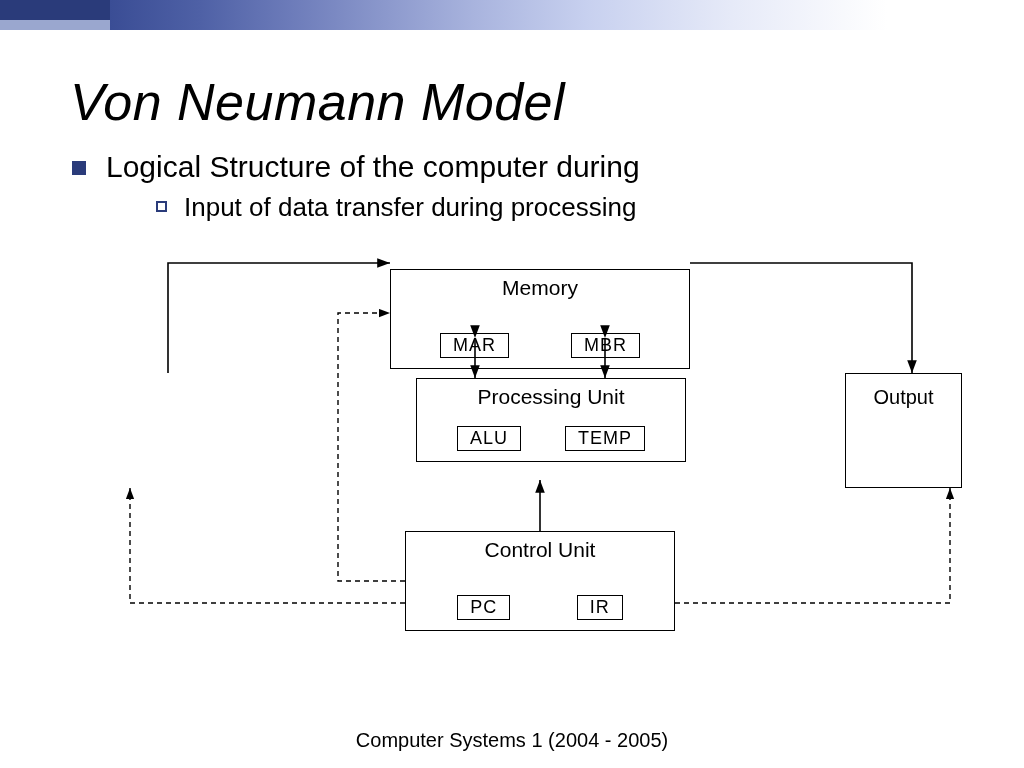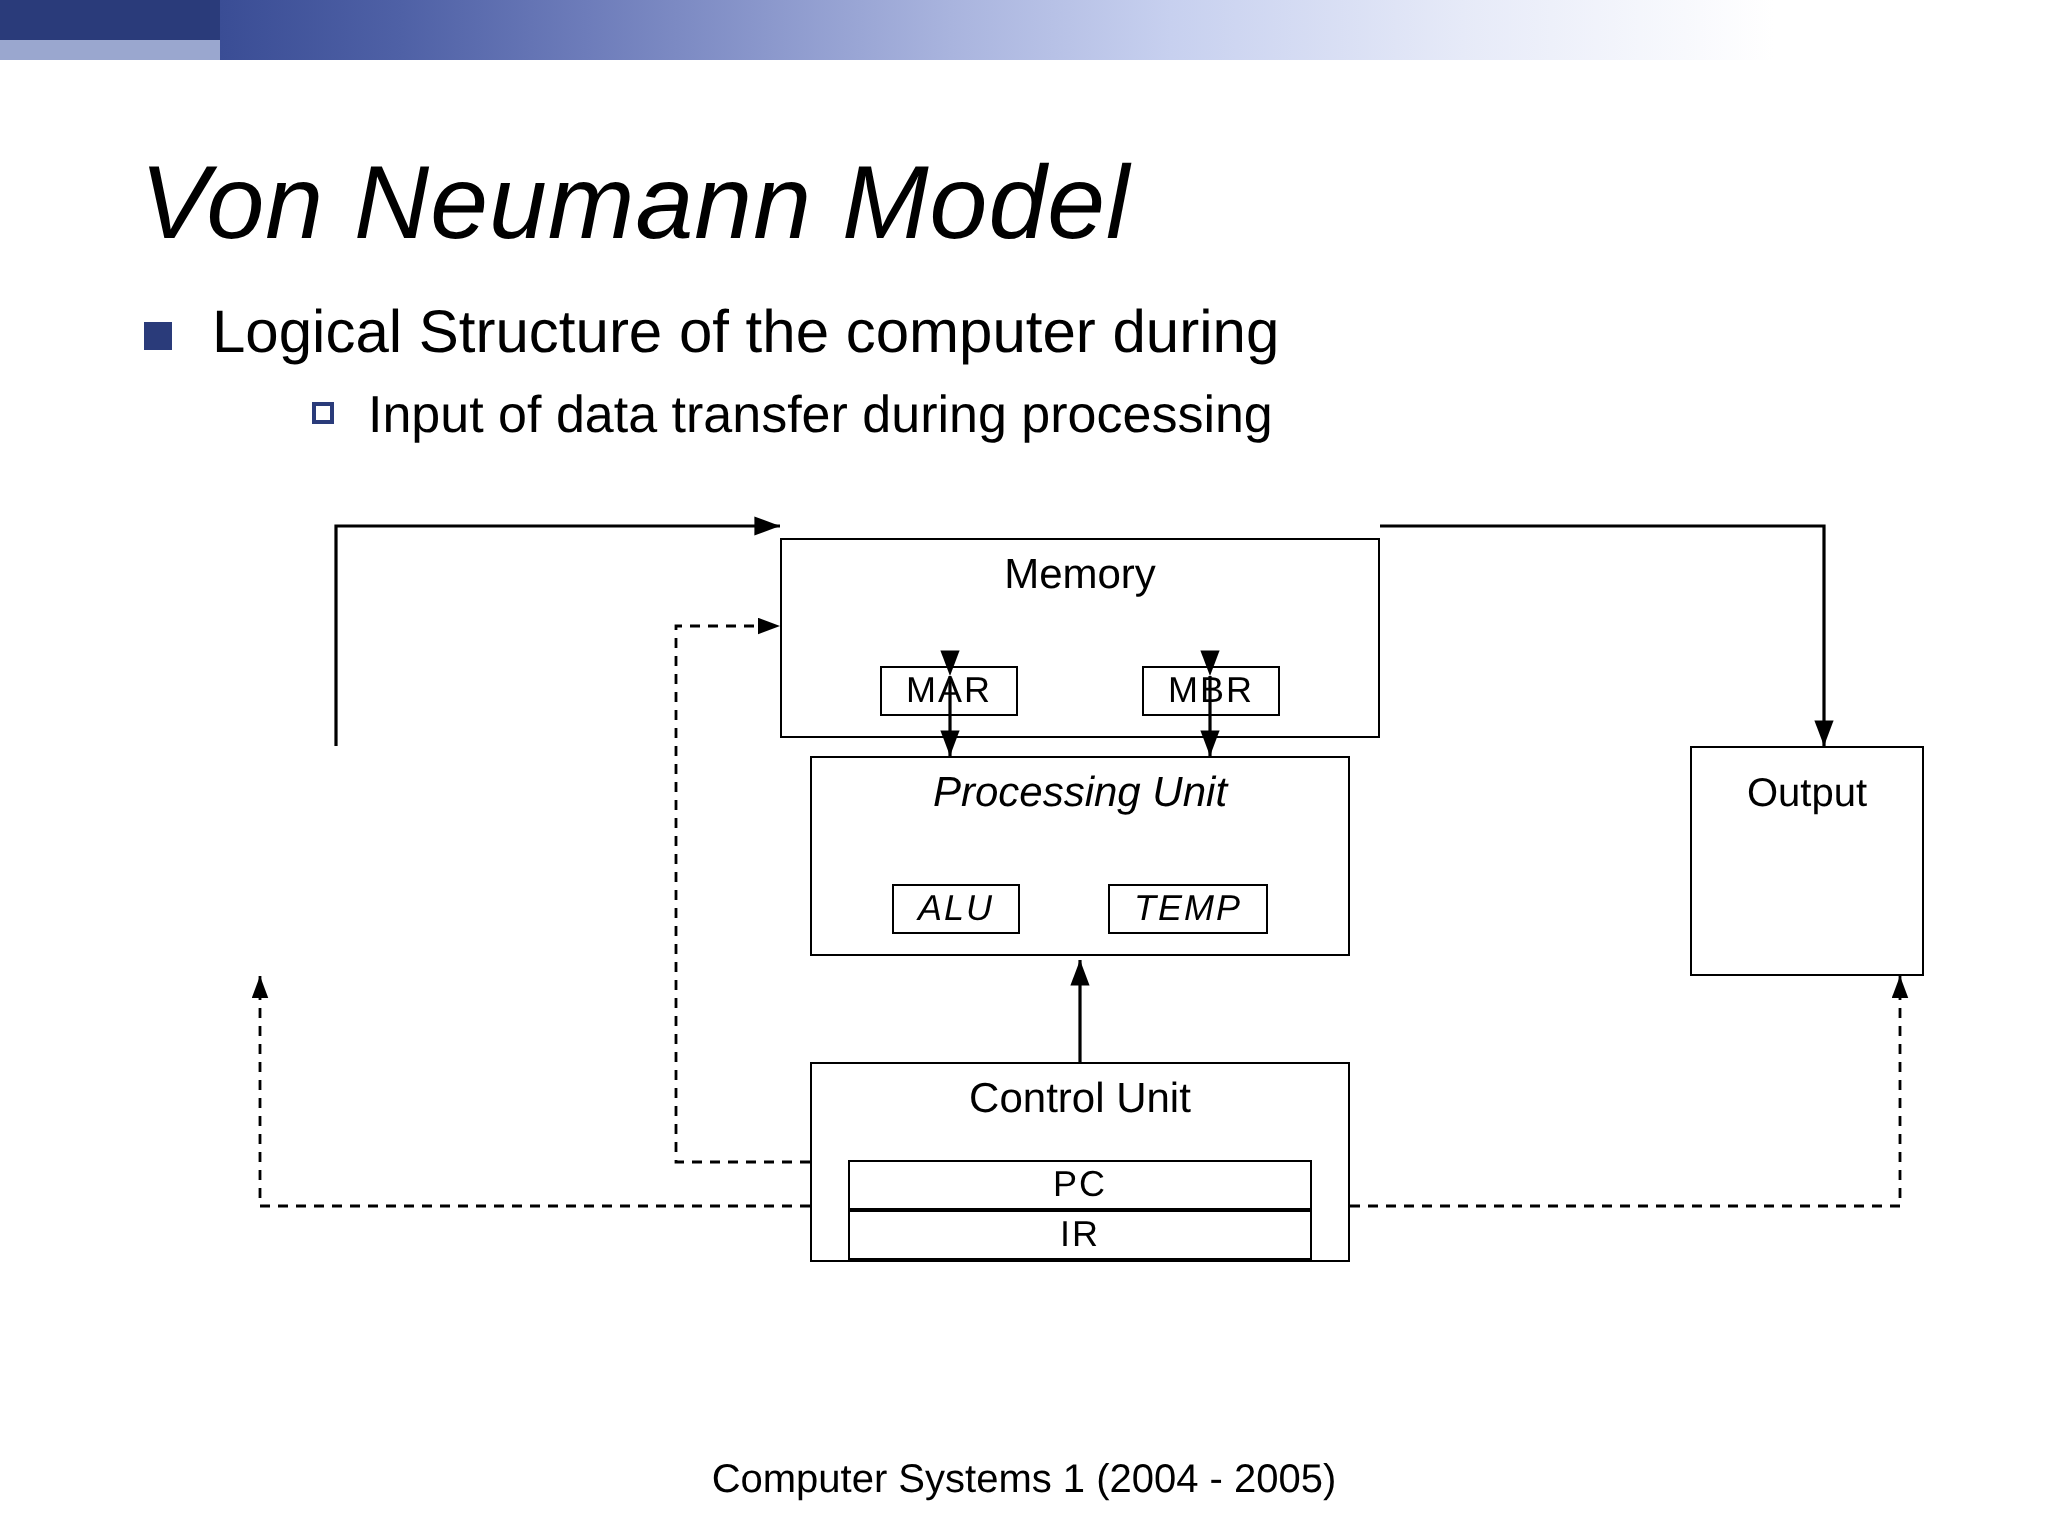--- a/index.html
+++ b/index.html
@@ -150,31 +150,31 @@
   <div class="diagram">
 
     <div class="dbox" style="left:320px; top:5px; width:300px; height:100px;margin-top:31px;">
       <div>Memory</div>
       <div class="reg-row" style="bottom:10px;">
         <span class="reg">MAR</span>
         <span class="reg">MBR</span>
       </div>
     </div>
 
-    <div class="dbox" style="left:335px; top:145px; width:270px; height:100px;font-style:italic;">
+    <div class="dbox" style="left:346px; top:145px; width:270px; height:84px;">
       <div>Processing Unit</div>
       <div class="reg-row" style="bottom:10px;">
         <span class="reg">ALU</span>
         <span class="reg">TEMP</span>
       </div>
     </div>
 
     <div class="dbox" style="left:335px; top:298px; width:270px; height:100px;">
       <div>Control Unit</div>
-      <div class="reg-row" style="bottom:0;flex-direction:column;">
+      <div class="reg-row" style="bottom:10px;">
         <span class="reg">PC</span>
         <span class="reg">IR</span>
       </div>
     </div>
 
 
     <div class="dbox" style="left:775px; top:140px; width:117px; height:115px; font-size:20px;">
       <div style="padding-top:6px;">Output</div>
     </div>
 

